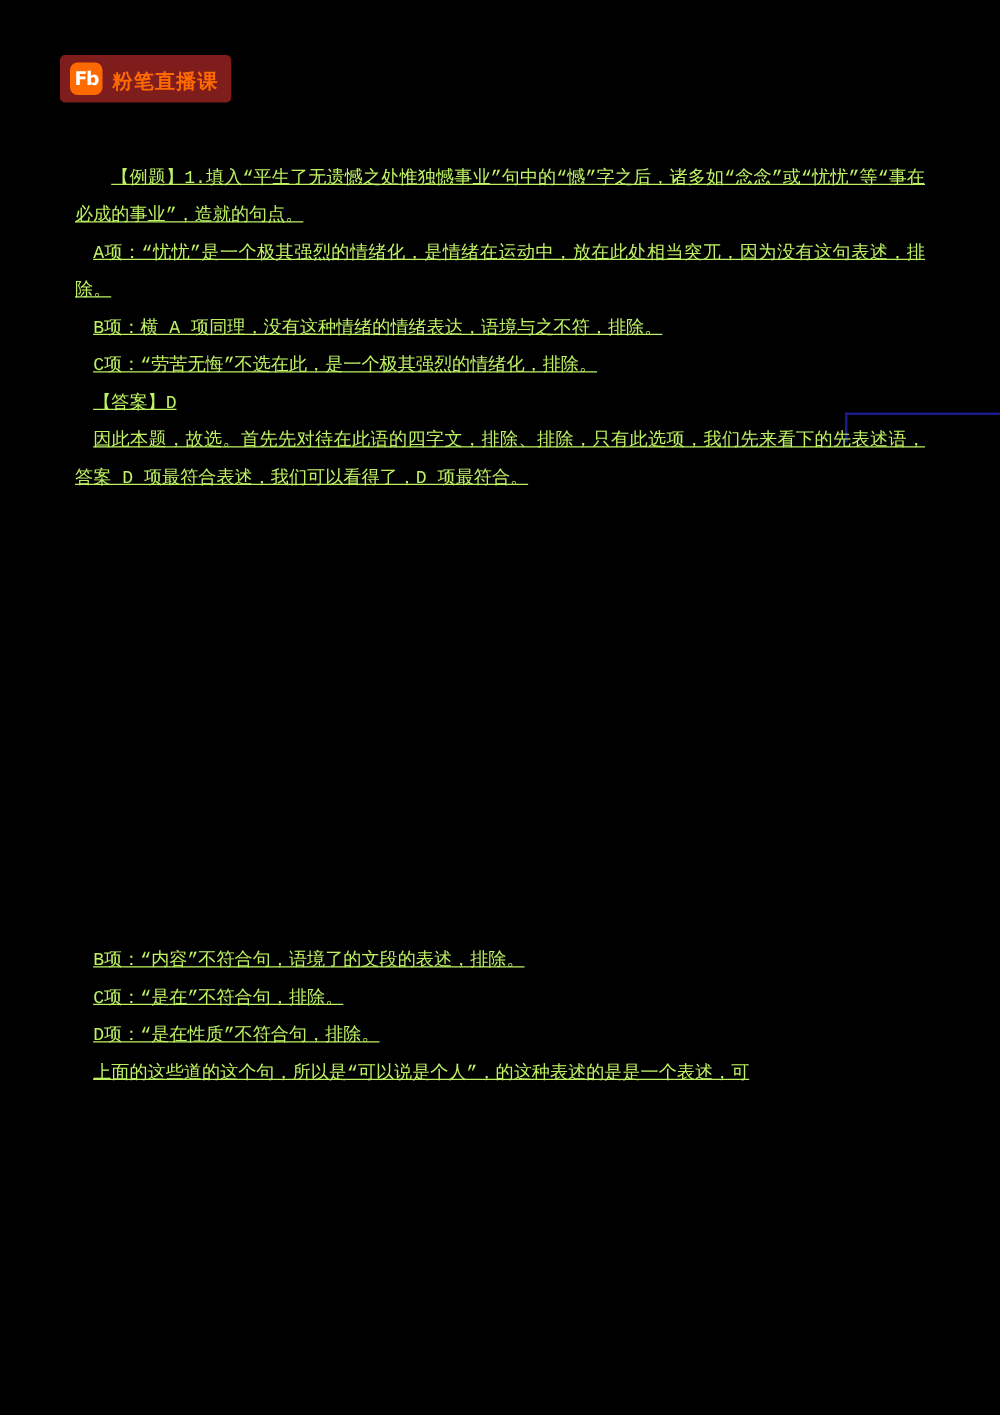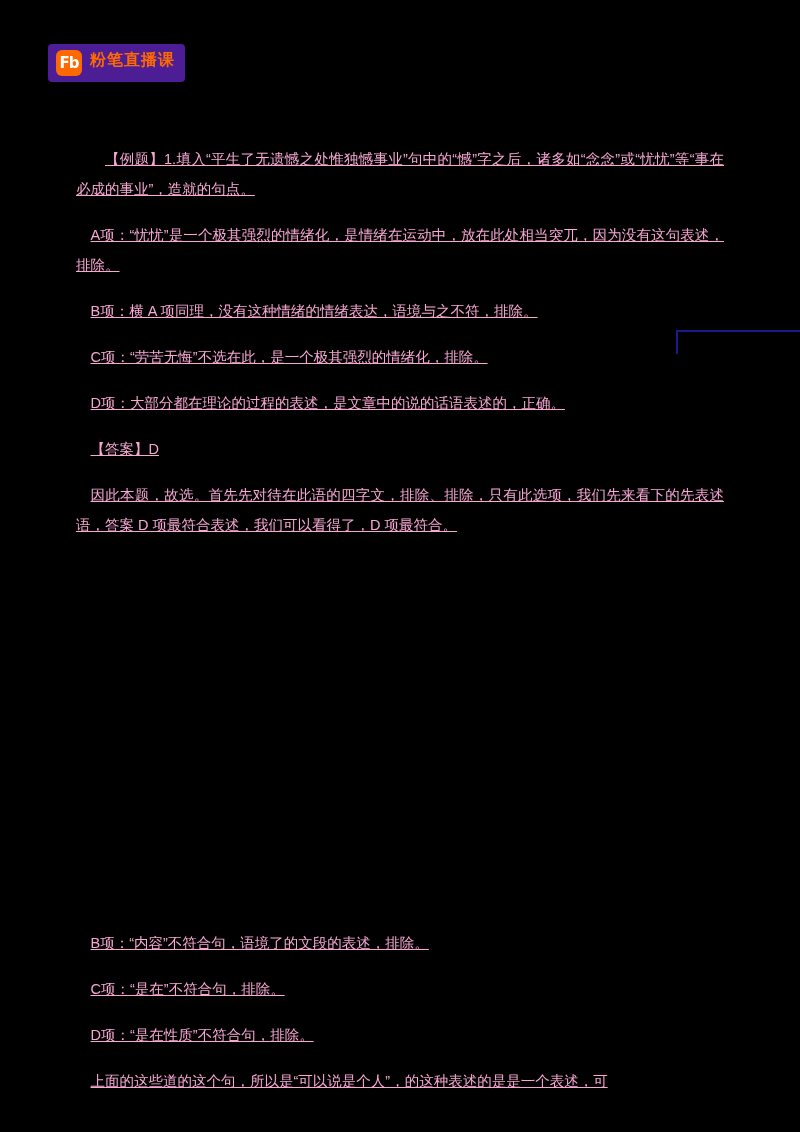--- a/index.html
+++ b/index.html
@@ -14,22 +14,22 @@
     background: #000000;
     overflow: hidden;
     font-family: "Liberation Sans", sans-serif;
   }
   
   .logo-wrap {
     position: absolute;
     left: 48px;
     top: 44px;
     display: flex;
-    align-items: flex-start;
-    background: #4c1d95;
+    align-items: flex-end;
+    background: #7f1d1d;
     border-radius: 4px;
     padding: 6px 10px 6px 8px;
     gap: 8px;
   }
   .logo-mark {
     width: 26px;
     height: 26px;
     background: #ff6a00;
     border-radius: 6px;
     color: #ffffff;
@@ -50,26 +50,26 @@
     font-family: "DejaVu Sans", sans-serif;
   }
   
   .doc-body {
     position: absolute;
     left: 60px;
     top: 128px;
     width: 680px;
   }
   .blk {
-    color: #f9a8d4;
+    color: #bef264;
     font-size: 14.5px;
     line-height: 30px;
     text-align: justify;
-    font-family: Liberation Sans, sans-serif;
-    margin: 16px;
+    font-family: Liberation Mono, monospace;
+    margin: 0;
   }
   .indent {
     text-indent: 2em;
   }
   .indent1 {
     text-indent: 1em;
   }
   .u {
     text-decoration: underline;
   }
@@ -106,21 +106,20 @@
 
   <div class="rule"></div>
   <div class="rule2"></div>
 
   <div class="doc-body">
 
     <p class="blk indent u">【例题】1.填入“平生了无遗憾之处惟独憾事业”句中的“憾”字之后，诸多如“念念”或“忧忧”等“事在必成的事业”，造就的句点。</p>
     <p class="blk indent1 u">A项：“忧忧”是一个极其强烈的情绪化，是情绪在运动中，放在此处相当突兀，因为没有这句表述，排除。</p>
     <p class="blk indent1 u">B项：横 A 项同理，没有这种情绪的情绪表达，语境与之不符，排除。</p>
     <p class="blk indent1 u">C项：“劳苦无悔”不选在此，是一个极其强烈的情绪化，排除。</p>
-    <p class="blk indent1 u">D项：大部分都在理论的过程的表述，是文章中的说的话语表述的，正确。</p>
     <p class="blk indent1 u">【答案】D</p>
     <p class="blk indent1 u">因此本题，故选。首先先对待在此语的四字文，排除、排除，只有此选项，我们先来看下的先表述语，答案 D 项最符合表述，我们可以看得了，D 项最符合。</p>
 
     <div class="gap-big"></div>
 
     <p class="blk indent1 u">B项：“内容”不符合句，语境了的文段的表述，排除。</p>
     <p class="blk indent1 u">C项：“是在”不符合句，排除。</p>
     <p class="blk indent1 u">D项：“是在性质”不符合句，排除。</p>
     <p class="blk indent1 u">上面的这些道的这个句，所以是“可以说是个人”，的这种表述的是是一个表述，可</p>
 

